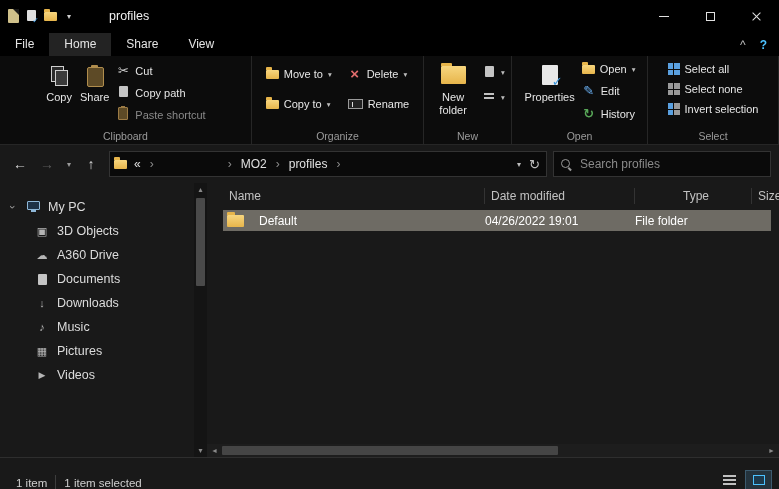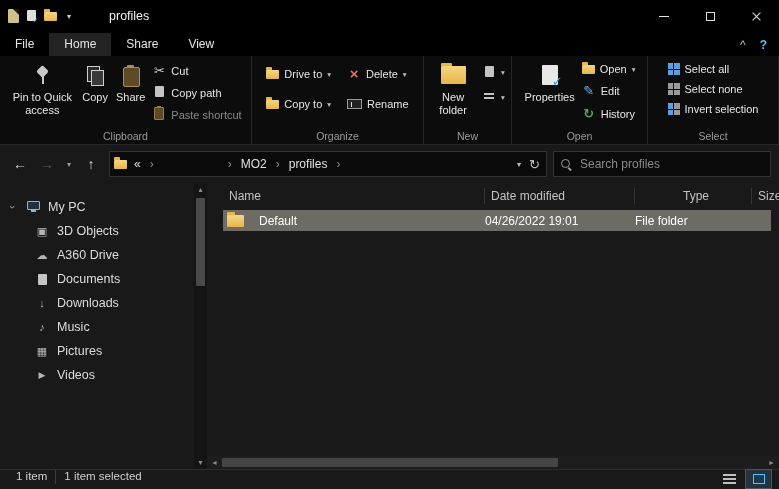--- a/index.html
+++ b/index.html
@@ -123,21 +123,21 @@
   .rows{flex:1;overflow:hidden}
   .file-row{height:21px;display:grid;grid-template-columns:262px 150px 117px 1fr;align-items:center;margin:1px 8px 0 16px;font-size:12px;color:#e9e9e9}
   .file-row.selected{background:#6e6b64;color:#fff}
   .cell-name{display:flex;align-items:center;gap:15px;padding-left:4px}
   .hscroll{height:13px;display:flex;align-items:center;background:#1d1d1d;flex:0 0 auto}
   .hscroll .arr{width:15px;font-size:7px;color:#8a8a8a;text-align:center}
   .hscroll .track{flex:1;height:13px;position:relative}
   .hscroll .thumb{position:absolute;left:0;top:2px;height:9px;width:62%;background:#454545;border-radius:1px}
 
   
-  .statusbar{height:20px;border-top:1px solid #2e2e2e;display:flex;align-items:flex-start;padding:0 8px;flex:0 0 auto;background:#191919}
+  .statusbar{height:32px;border-top:1px solid #2e2e2e;display:flex;align-items:flex-end;padding:0 8px;flex:0 0 auto;background:#191919}
   .status-text{font-size:11.5px;color:#cfcfcf;padding:0 8px}
   .status-div{width:1px;height:14px;background:#3d3d3d}
   .view-buttons{margin-left:auto;display:flex;gap:4px}
   .view-btn{width:25px;height:18px;display:flex;align-items:center;justify-content:center}
   .view-btn.active{background:#24333d;outline:1px solid #3c5a6e}
 </style>
 </head>
 <body>
 
 <div class="window">
@@ -170,26 +170,20 @@
     <button class="tab">View</button>
     <div class="tabrow-right">
       <button class="collapse">^</button>
       <button class="help">?</button>
     </div>
   </div>
 
   <div class="ribbon">
 
     <div class="rgroup g-clipboard">
-      <button class="rbl" style="max-width:72px">
-        <span class="ibox">
-            <span class="ic-pin"></span>
-          </span>
-        <span>Pin to Quick access</span>
-      </button>
       <button class="rbl">
         <span class="ibox">
             <span class="ic-copy"></span>
           </span>
         <span>Copy</span>
       </button>
       <button class="rbl">
         <span class="ibox">
             <span class="ic-paste"></span>
           </span>
@@ -209,21 +203,21 @@
           <span>Paste shortcut</span>
         </button>
       </div>
       <div class="glabel">Clipboard</div>
     </div>
 
     <div class="rgroup g-organize">
       <div class="rgrid">
         <button class="rbs">
           <span class="ic-folder f-sm"></span>
-          <span>Drive to</span>
+          <span>Move to</span>
           <span class="dd">▾</span>
         </button>
         <button class="rbs">
           <span class="gly gly-del">×</span>
           <span>Delete</span>
           <span class="dd">▾</span>
         </button>
         <button class="rbs">
           <span class="ic-folder f-sm"></span>
           <span>Copy to</span>

